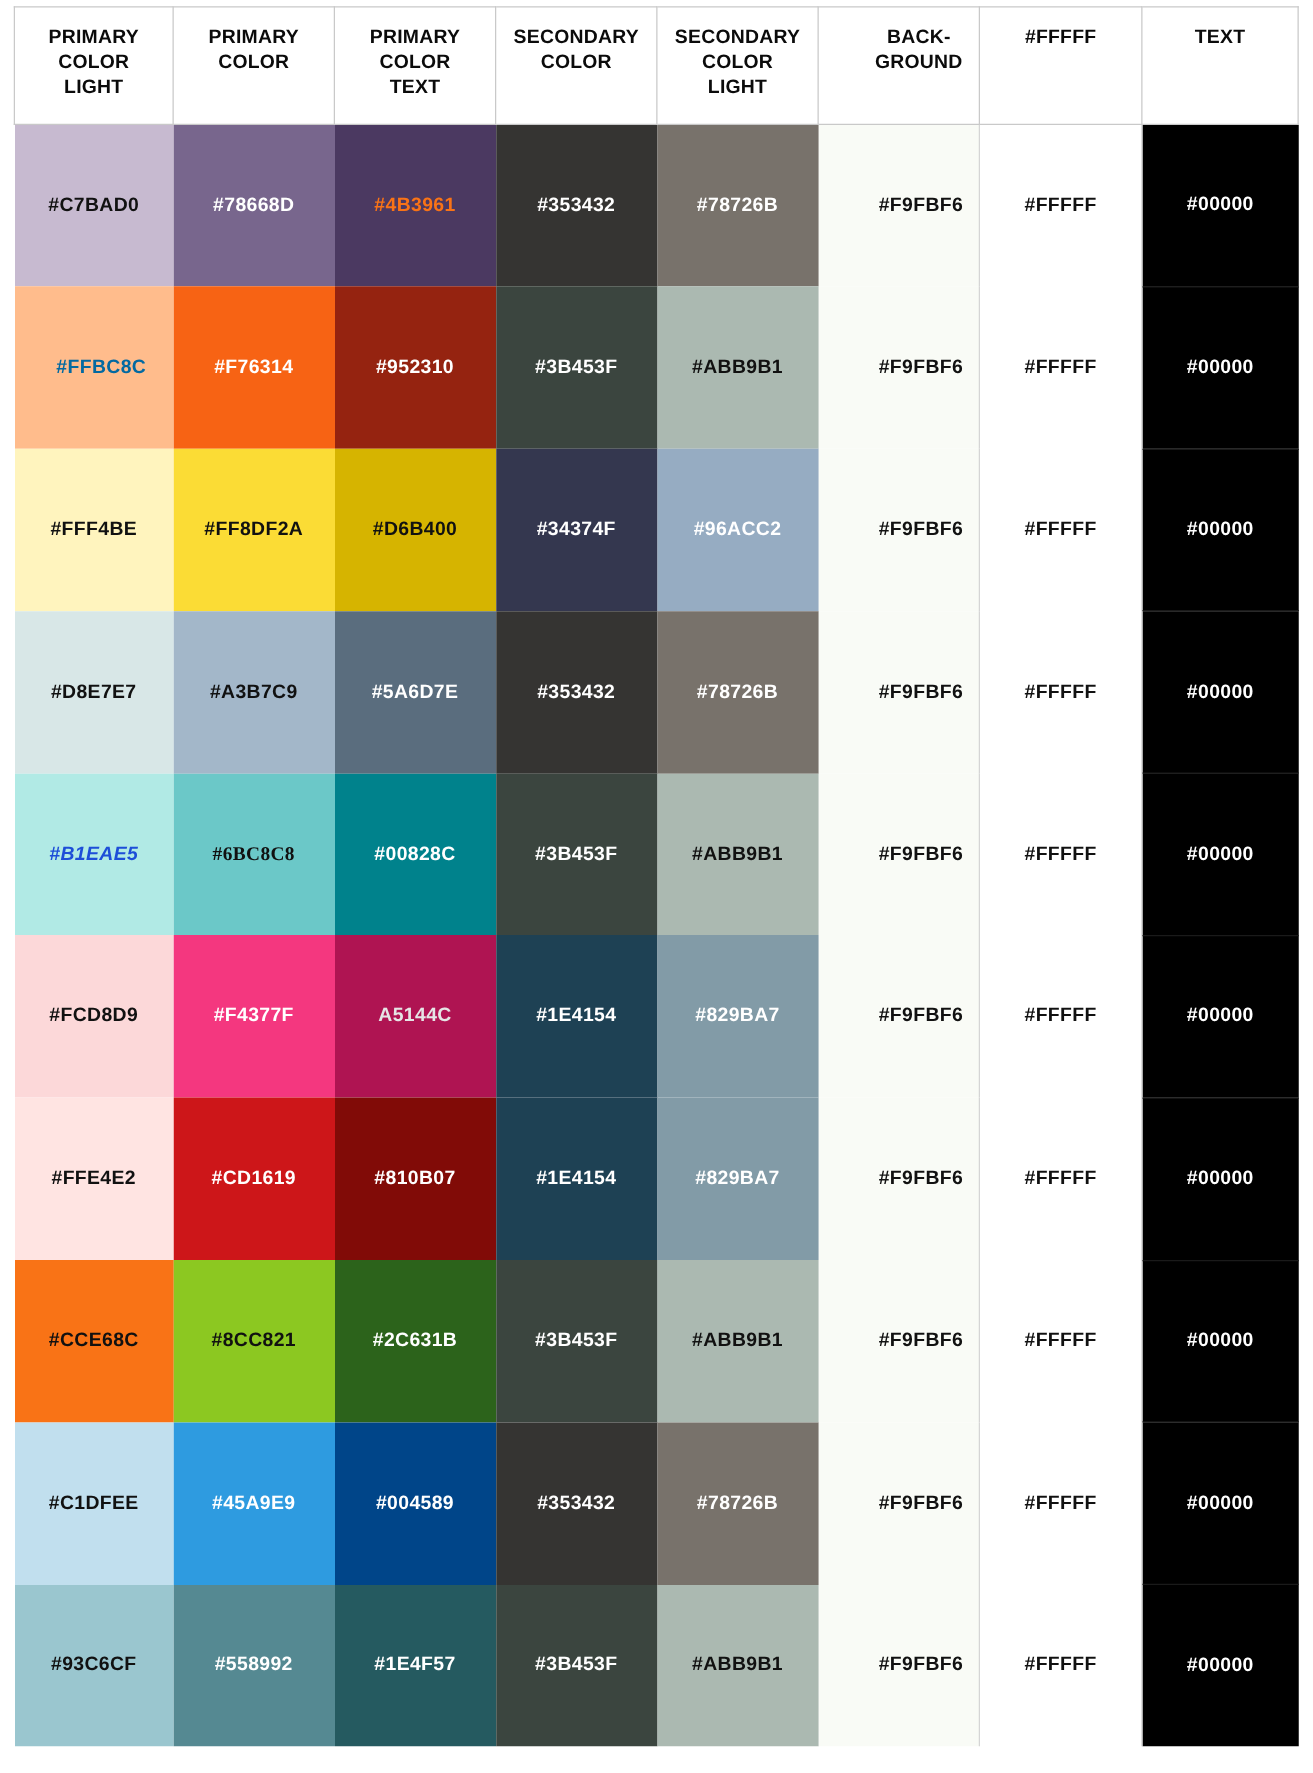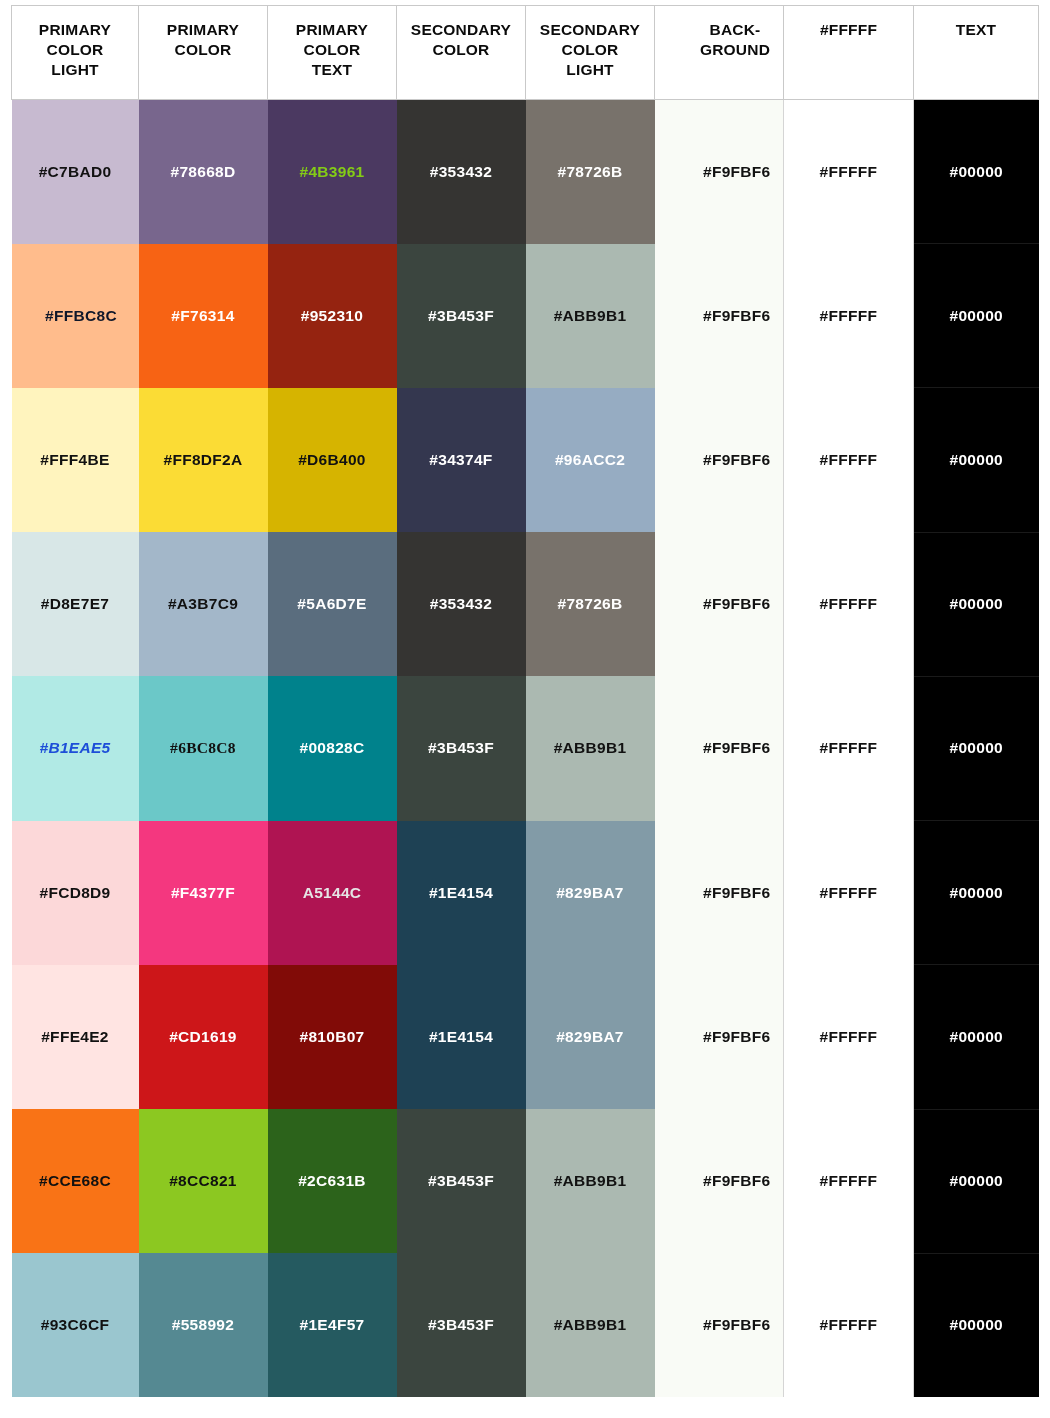--- a/index.html
+++ b/index.html
@@ -117,29 +117,29 @@
         </th>
         <th class="c7">
           <span class="hl">TEXT</span>
         </th>
       </tr>
   </thead>
   <tbody>
       <tr>
         <td class="c0" style="background-color: rgb(199, 186, 208); color: rgb(17, 17, 17);"><span class="swatch-label">#C7BAD0</span></td>
         <td class="c1" style="background-color: rgb(120, 102, 141); color: rgb(255, 255, 255);"><span class="swatch-label">#78668D</span></td>
-        <td class="c2" style="background-color: rgb(75, 57, 97); color: #84cc16;"><span class="swatch-label">#4B3961</span></td>
+        <td class="c2" style="background-color: rgb(75, 57, 97); color: #f97316;"><span class="swatch-label">#4B3961</span></td>
         <td class="c3" style="background-color: rgb(53, 52, 50); color: rgb(255, 255, 255);"><span class="swatch-label">#353432</span></td>
         <td class="c4" style="background-color: rgb(120, 114, 107); color: rgb(255, 255, 255);"><span class="swatch-label">#78726B</span></td>
         <td class="c5 bg-col" style="background-color: rgb(249, 251, 246); color: rgb(17, 17, 17);"><span class="swatch-label">#F9FBF6</span></td>
         <td class="c6 white-col" style="background-color: rgb(255, 255, 255); color: rgb(17, 17, 17);"><span class="swatch-label">#FFFFF</span></td>
         <td class="c7 text-col" style="background-color: rgb(0, 0, 0); color: rgb(255, 255, 255);"><span class="swatch-label">#00000</span></td>
       </tr>
       <tr>
-        <td class="c0" style="background-color: rgb(255, 188, 140); color: #0f172a; padding-left: 12px;"><span class="swatch-label">#FFBC8C</span></td>
+        <td class="c0" style="background-color: rgb(255, 188, 140); color: #0369a1; padding-left: 12px;"><span class="swatch-label">#FFBC8C</span></td>
         <td class="c1" style="background-color: rgb(247, 99, 20); color: rgb(255, 255, 255);"><span class="swatch-label">#F76314</span></td>
         <td class="c2" style="background-color: rgb(149, 35, 16); color: rgb(255, 255, 255);"><span class="swatch-label">#952310</span></td>
         <td class="c3" style="background-color: rgb(59, 69, 63); color: rgb(255, 255, 255);"><span class="swatch-label">#3B453F</span></td>
         <td class="c4" style="background-color: rgb(171, 185, 177); color: rgb(17, 17, 17);"><span class="swatch-label">#ABB9B1</span></td>
         <td class="c5 bg-col" style="background-color: rgb(249, 251, 246); color: rgb(17, 17, 17);"><span class="swatch-label">#F9FBF6</span></td>
         <td class="c6 white-col" style="background-color: rgb(255, 255, 255); color: rgb(17, 17, 17);"><span class="swatch-label">#FFFFF</span></td>
         <td class="c7 text-col" style="background-color: rgb(0, 0, 0); color: rgb(255, 255, 255);"><span class="swatch-label">#00000</span></td>
       </tr>
       <tr>
         <td class="c0" style="background-color: rgb(255, 244, 190); color: rgb(17, 17, 17);"><span class="swatch-label">#FFF4BE</span></td>
@@ -195,20 +195,30 @@
         <td class="c0" style="background-color: #f97316; color: rgb(17, 17, 17);"><span class="swatch-label">#CCE68C</span></td>
         <td class="c1" style="background-color: rgb(140, 200, 33); color: rgb(17, 17, 17);"><span class="swatch-label">#8CC821</span></td>
         <td class="c2" style="background-color: rgb(44, 99, 27); color: rgb(255, 255, 255);"><span class="swatch-label">#2C631B</span></td>
         <td class="c3" style="background-color: rgb(59, 69, 63); color: rgb(255, 255, 255);"><span class="swatch-label">#3B453F</span></td>
         <td class="c4" style="background-color: rgb(171, 185, 177); color: rgb(17, 17, 17);"><span class="swatch-label">#ABB9B1</span></td>
         <td class="c5 bg-col" style="background-color: rgb(249, 251, 246); color: rgb(17, 17, 17);"><span class="swatch-label">#F9FBF6</span></td>
         <td class="c6 white-col" style="background-color: rgb(255, 255, 255); color: rgb(17, 17, 17);"><span class="swatch-label">#FFFFF</span></td>
         <td class="c7 text-col" style="background-color: rgb(0, 0, 0); color: rgb(255, 255, 255);"><span class="swatch-label">#00000</span></td>
       </tr>
       <tr>
+        <td class="c0" style="background-color: rgb(193, 223, 238); color: rgb(17, 17, 17);"><span class="swatch-label">#C1DFEE</span></td>
+        <td class="c1" style="background-color: rgb(46, 155, 224); color: rgb(255, 255, 255);"><span class="swatch-label">#45A9E9</span></td>
+        <td class="c2" style="background-color: rgb(0, 69, 137); color: rgb(255, 255, 255);"><span class="swatch-label">#004589</span></td>
+        <td class="c3" style="background-color: rgb(53, 52, 50); color: rgb(255, 255, 255);"><span class="swatch-label">#353432</span></td>
+        <td class="c4" style="background-color: rgb(120, 114, 107); color: rgb(255, 255, 255);"><span class="swatch-label">#78726B</span></td>
+        <td class="c5 bg-col" style="background-color: rgb(249, 251, 246); color: rgb(17, 17, 17);"><span class="swatch-label">#F9FBF6</span></td>
+        <td class="c6 white-col" style="background-color: rgb(255, 255, 255); color: rgb(17, 17, 17);"><span class="swatch-label">#FFFFF</span></td>
+        <td class="c7 text-col" style="background-color: rgb(0, 0, 0); color: rgb(255, 255, 255);"><span class="swatch-label">#00000</span></td>
+      </tr>
+      <tr>
         <td class="c0" style="background-color: rgb(154, 198, 207); color: rgb(17, 17, 17);"><span class="swatch-label">#93C6CF</span></td>
         <td class="c1" style="background-color: rgb(85, 137, 146); color: rgb(255, 255, 255);"><span class="swatch-label">#558992</span></td>
         <td class="c2" style="background-color: rgb(37, 90, 96); color: rgb(255, 255, 255);"><span class="swatch-label">#1E4F57</span></td>
         <td class="c3" style="background-color: rgb(59, 69, 63); color: rgb(255, 255, 255);"><span class="swatch-label">#3B453F</span></td>
         <td class="c4" style="background-color: rgb(171, 185, 177); color: rgb(17, 17, 17);"><span class="swatch-label">#ABB9B1</span></td>
         <td class="c5 bg-col" style="background-color: rgb(249, 251, 246); color: rgb(17, 17, 17);"><span class="swatch-label">#F9FBF6</span></td>
         <td class="c6 white-col" style="background-color: rgb(255, 255, 255); color: rgb(17, 17, 17);"><span class="swatch-label">#FFFFF</span></td>
         <td class="c7 text-col" style="background-color: rgb(0, 0, 0); color: rgb(255, 255, 255);"><span class="swatch-label">#00000</span></td>
       </tr>
     </tbody>

